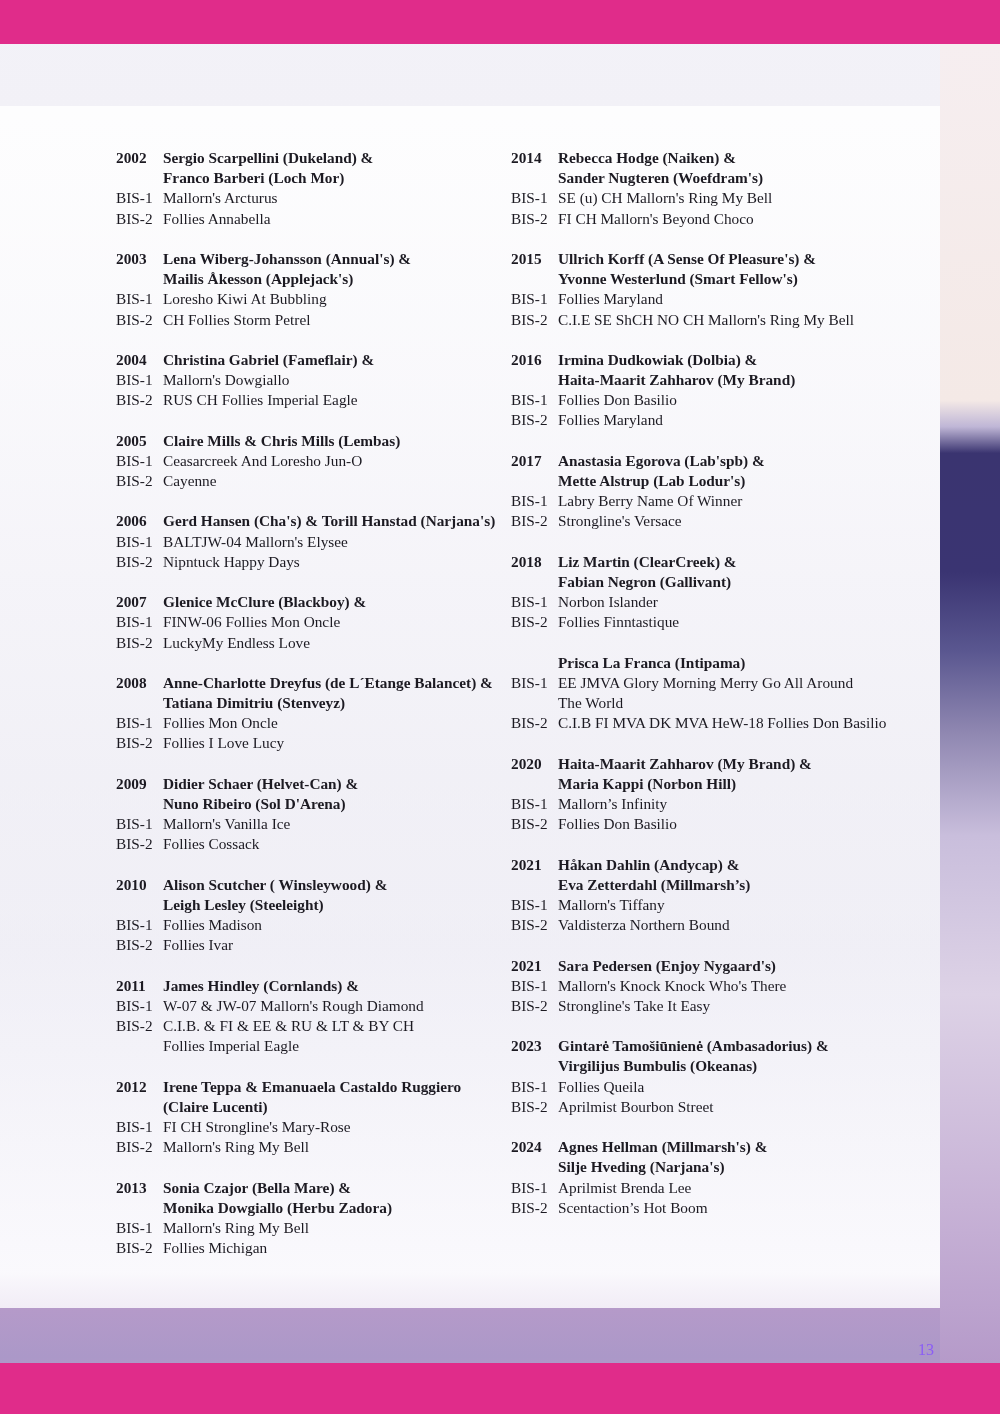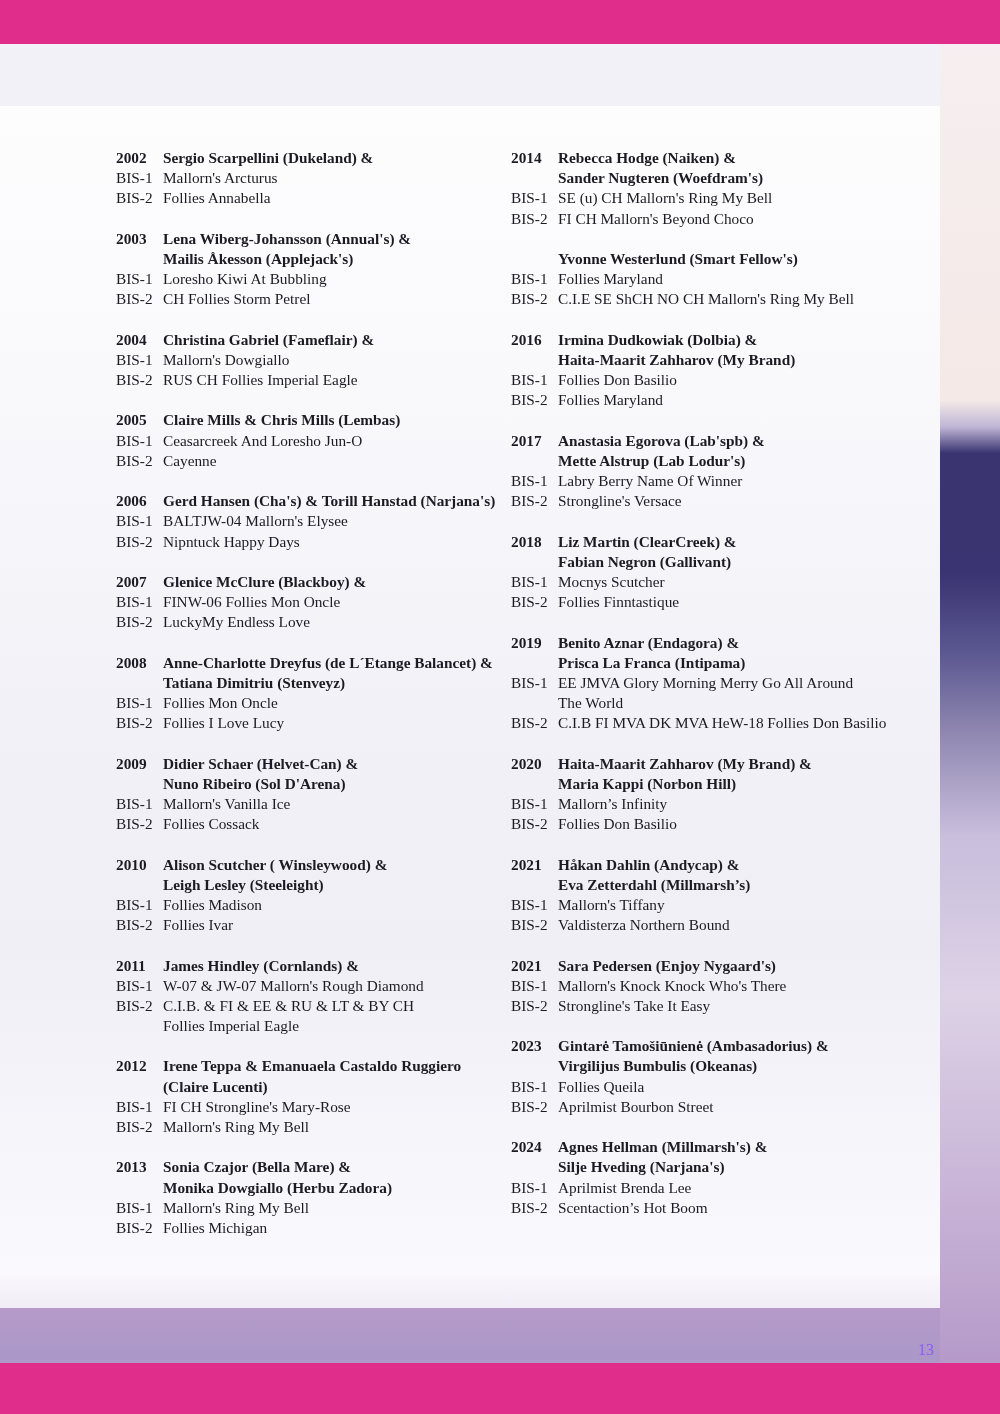--- a/index.html
+++ b/index.html
@@ -41,20 +41,24 @@
 <div class="bg-right"></div>
 <div class="top-bar"></div>
 <div class="panel"></div>
 
 <div class="col col-left">
     <div class="entry">
       <div class="line head">
         <span class="k">2002</span>
         <span>Sergio Scarpellini (Dukeland) &amp;</span>
       </div>
+      <div class="line head">
+        <span class="k"></span>
+        <span>Franco Barberi (Loch Mor)</span>
+      </div>
       <div class="line">
         <span class="k">BIS-1</span>
         <span>Mallorn's Arcturus</span>
       </div>
       <div class="line">
         <span class="k">BIS-2</span>
         <span>Follies Annabella</span>
       </div>
     </div>
     <div class="entry">
@@ -254,20 +258,24 @@
         <span class="k">BIS-1</span>
         <span>SE (u) CH Mallorn's Ring My Bell</span>
       </div>
       <div class="line">
         <span class="k">BIS-2</span>
         <span>FI CH Mallorn's Beyond Choco</span>
       </div>
     </div>
     <div class="entry">
       <div class="line head">
+        <span class="k">2015</span>
+        <span>Ullrich Korff (A Sense Of Pleasure's) &amp;</span>
+      </div>
+      <div class="line head">
         <span class="k"></span>
         <span>Yvonne Westerlund (Smart Fellow's)</span>
       </div>
       <div class="line">
         <span class="k">BIS-1</span>
         <span>Follies Maryland</span>
       </div>
       <div class="line">
         <span class="k">BIS-2</span>
         <span>C.I.E SE ShCH NO CH Mallorn's Ring My Bell</span>
@@ -313,32 +321,28 @@
       <div class="line head">
         <span class="k">2018</span>
         <span>Liz Martin (ClearCreek) &amp;</span>
       </div>
       <div class="line head">
         <span class="k"></span>
         <span>Fabian Negron (Gallivant)</span>
       </div>
       <div class="line">
         <span class="k">BIS-1</span>
-        <span>Mocnys Scutcher</span>
+        <span>Norbon Islander</span>
       </div>
       <div class="line">
         <span class="k">BIS-2</span>
         <span>Follies Finntastique</span>
       </div>
     </div>
     <div class="entry">
-      <div class="line head">
-        <span class="k">2019</span>
-        <span>Benito Aznar (Endagora) &amp;</span>
-      </div>
       <div class="line head">
         <span class="k"></span>
         <span>Prisca La Franca (Intipama)</span>
       </div>
       <div class="line">
         <span class="k">BIS-1</span>
         <span>EE JMVA Glory Morning Merry Go All Around</span>
       </div>
       <div class="line">
         <span class="k"></span>

